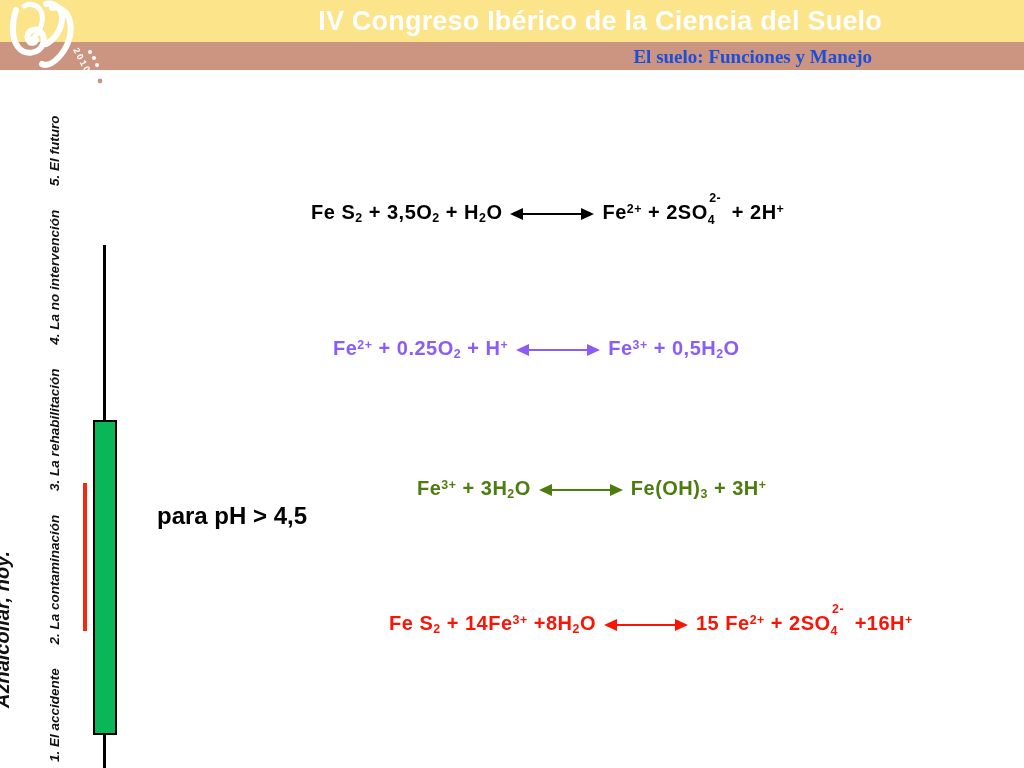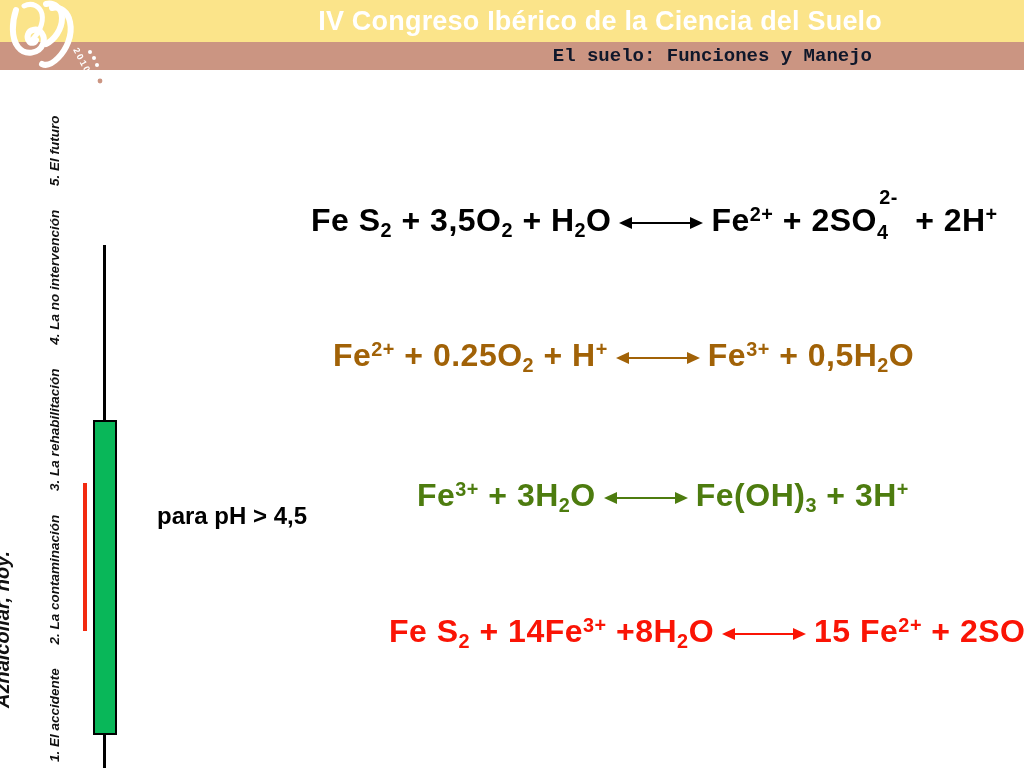--- a/index.html
+++ b/index.html
@@ -32,24 +32,24 @@
     color: #ffffff;
     font-size: 27px;
     font-weight: bold;
     font-family: "Liberation Sans Narrow", "Liberation Sans", sans-serif;
     letter-spacing: 0.2px;
     white-space: nowrap;
     line-height: 36px;
   }
   .header-subtitle {
     position: absolute; right: 20px; top: 44px;
-    color: #0f172a;
+    color: #1d4ed8;
     font-size: 19px;
     font-weight: bold;
-    font-family: Liberation Mono, monospace;
+    font-family: Liberation Serif, serif;
     white-space: nowrap;
     line-height: 25px;
   }
 
   
   .logo {
     position: absolute; left: 2px; top: 0px;
     width: 120px; height: 92px;
     pointer-events: none;
   }
@@ -126,21 +126,21 @@
     color: #111111;
     font-family: "Liberation Sans", sans-serif;
   }
 
   
   .eq {
     position: absolute;
     white-space: nowrap;
     font-family: "Liberation Sans Narrow", "Liberation Sans", sans-serif;
     font-weight: bold;
-    font-size: 32px;
+    font-size: 20px;
     color: #000000;
     letter-spacing: 0.5px;
   }
   .eq.red { color: #fa1405; margin-left: 40px; }
 
   .eq sub {
     font-size: 0.62em;
     vertical-align: -0.28em;
     line-height: 0;
   }
@@ -249,17 +249,17 @@
     </div>
   </div>
 
   <div class="section-title-wrap">
     <div class="section-title">Aznalcóllar, hoy.</div>
   </div>
 
   <div class="ph-label" id="ph1">para pH &gt; 4,5</div>
 
   <div class="eq" id="eq1" style="color: rgb(0, 0, 0);"><span>Fe&nbsp;S</span><sub>2</sub><span>&nbsp;+&nbsp;3,5O</span><sub>2</sub><span>&nbsp;+&nbsp;H</span><sub>2</sub><span>O</span><span class="arrow"><span class="hl"></span><span class="bar"></span><span class="hr"></span></span><span>Fe</span><sup>2+</sup><span>&nbsp;+&nbsp;2SO</span><span class="supsub"><sub>4</sub><sup>2-</sup></span><span>&nbsp;+&nbsp;2H</span><sup>+</sup></div>
-  <div class="eq" id="eq2" style="color: #a16207;"><span>Fe</span><sup>2+</sup><span>&nbsp;+&nbsp;0.25O</span><sub>2</sub><span>&nbsp;+&nbsp;H</span><sup>+</sup><span class="arrow"><span class="hl"></span><span class="bar"></span><span class="hr"></span></span><span>Fe</span><sup>3+</sup><span>&nbsp;+&nbsp;0,5H</span><sub>2</sub><span>O</span></div>
+  <div class="eq" id="eq2" style="color: #8b5cf6;"><span>Fe</span><sup>2+</sup><span>&nbsp;+&nbsp;0.25O</span><sub>2</sub><span>&nbsp;+&nbsp;H</span><sup>+</sup><span class="arrow"><span class="hl"></span><span class="bar"></span><span class="hr"></span></span><span>Fe</span><sup>3+</sup><span>&nbsp;+&nbsp;0,5H</span><sub>2</sub><span>O</span></div>
   <div class="eq" id="eq3" style="color: #4d7c0f;"><span>Fe</span><sup>3+</sup><span>&nbsp;+&nbsp;3H</span><sub>2</sub><span>O</span><span class="arrow"><span class="hl"></span><span class="bar"></span><span class="hr"></span></span><span>Fe(OH)</span><sub>3</sub><span>&nbsp;+&nbsp;3H</span><sup>+</sup></div>
   <div class="eq red" id="eq4" style="color: rgb(250, 20, 5);"><span>Fe&nbsp;S</span><sub>2</sub><span>&nbsp;+&nbsp;14Fe</span><sup>3+</sup><span>&nbsp;+8H</span><sub>2</sub><span>O</span><span class="arrow"><span class="hl"></span><span class="bar"></span><span class="hr"></span></span><span>15&nbsp;Fe</span><sup>2+</sup><span>&nbsp;+&nbsp;2SO</span><span class="supsub"><sub>4</sub><sup>2-</sup></span><span>&nbsp;+16H</span><sup>+</sup></div>
 
 </div>
 
 </body></html>

